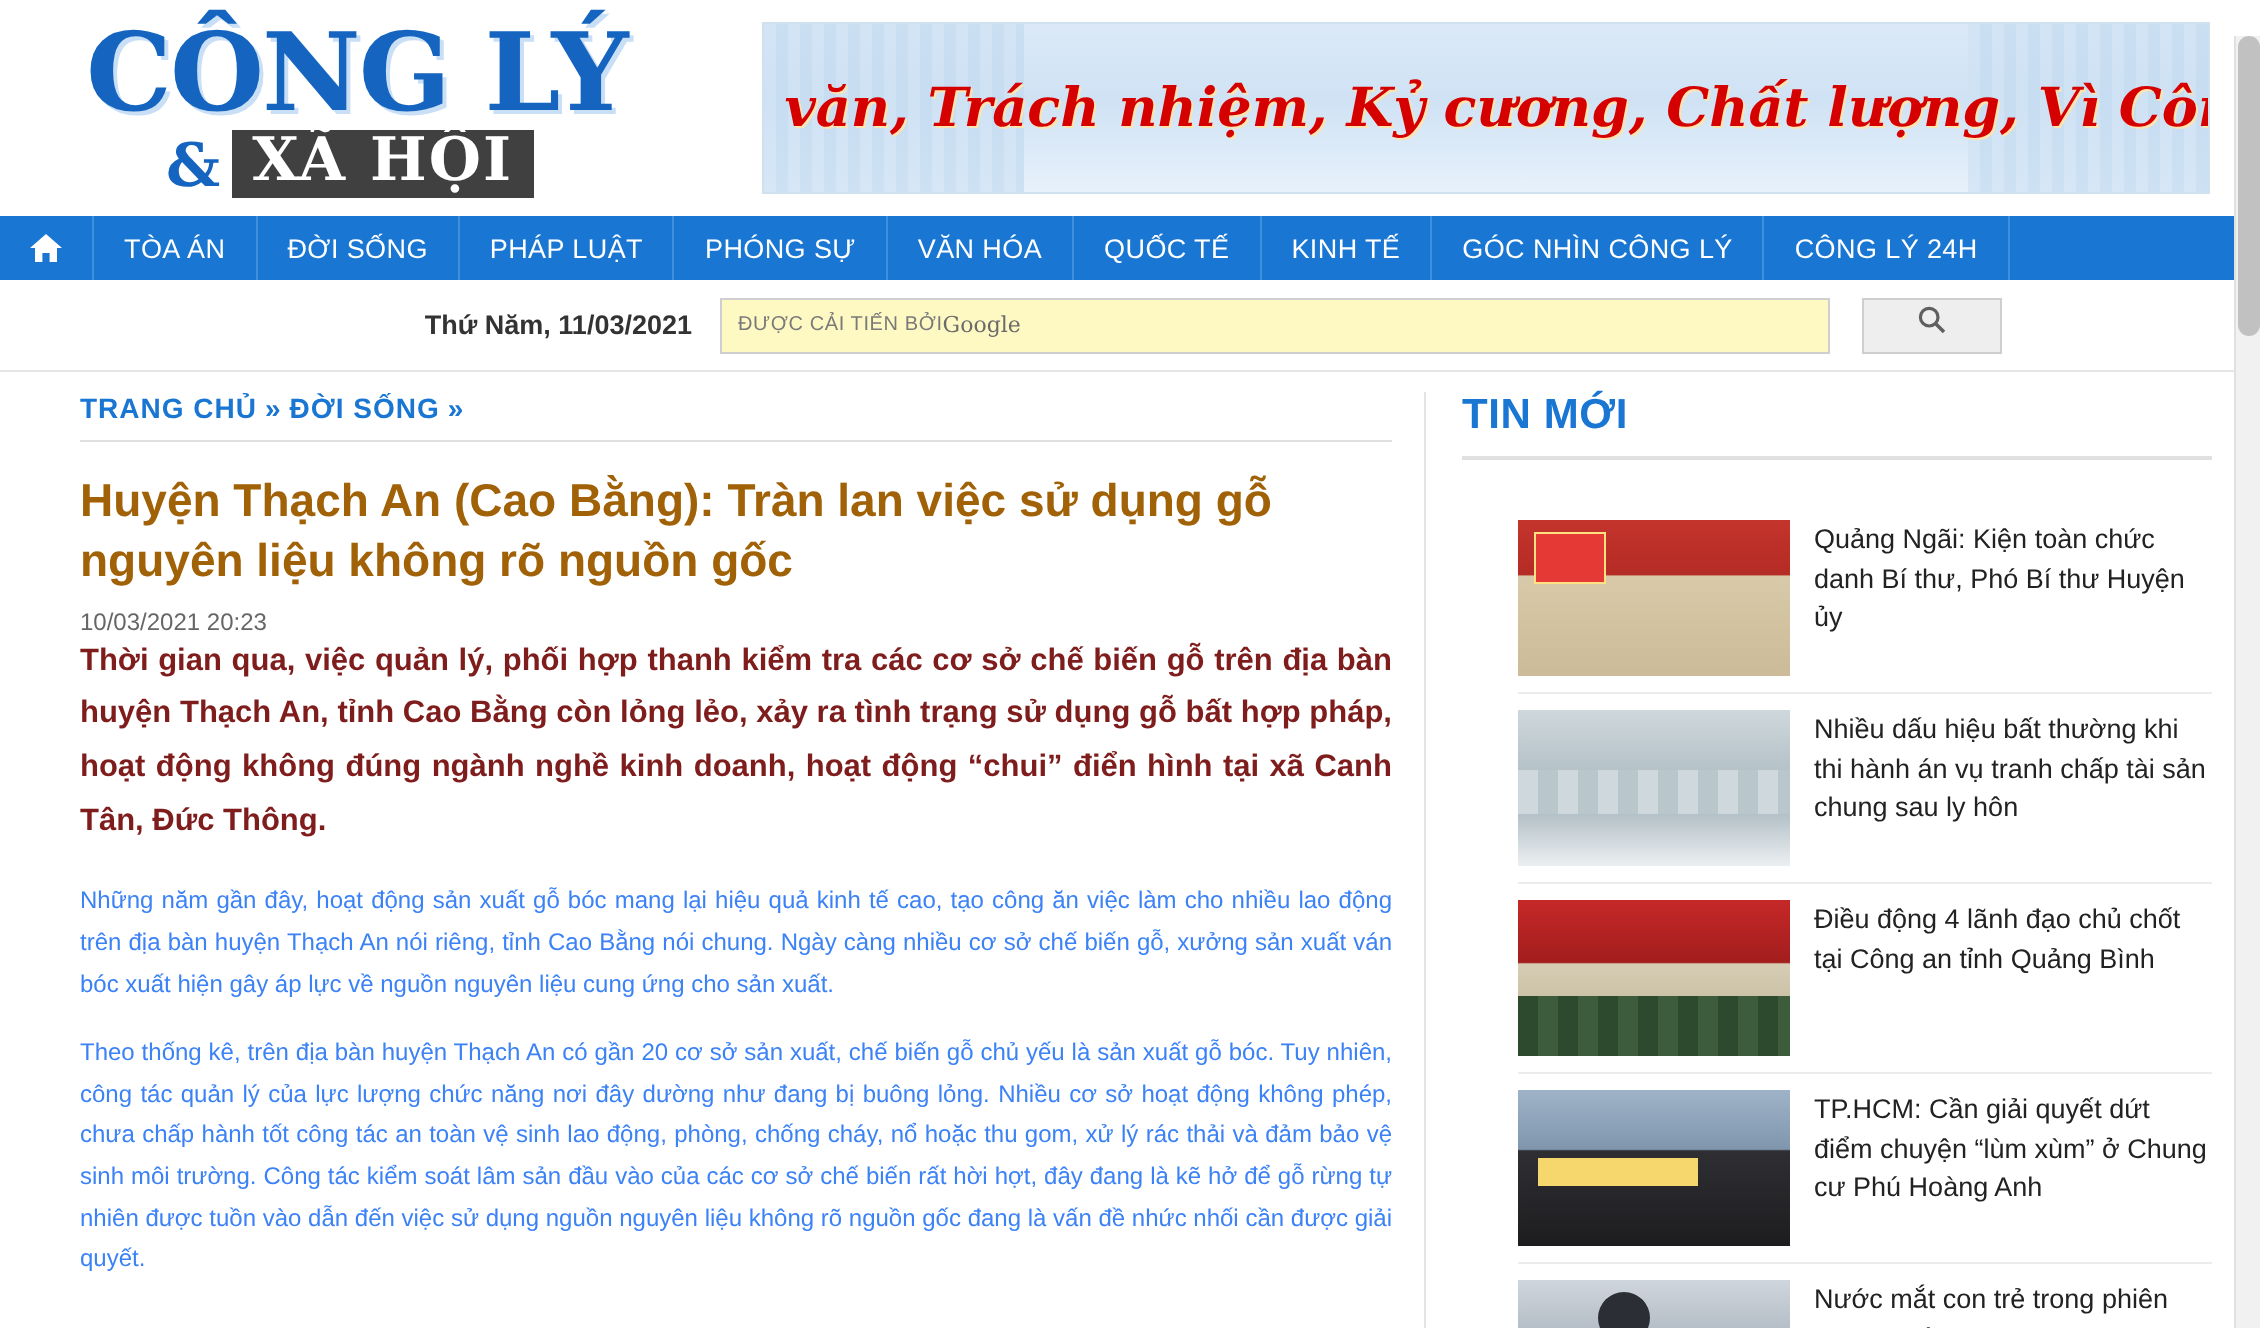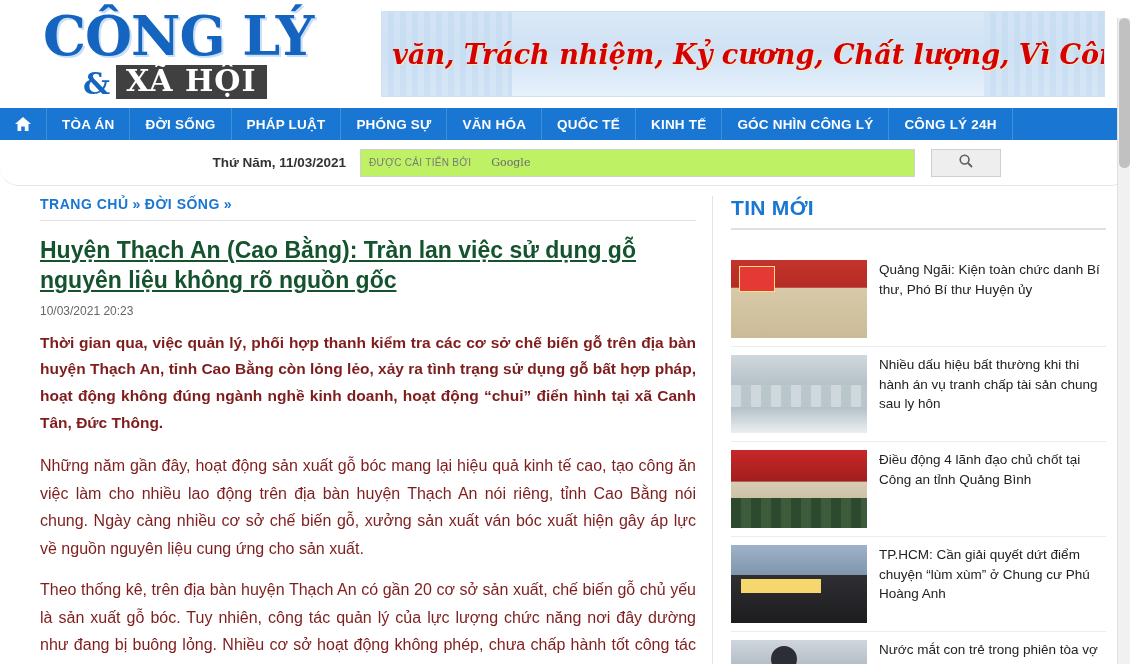--- a/index.html
+++ b/index.html
@@ -110,59 +110,58 @@
   }
 
   
   .nav {
     height: 32px;
     background: #1976d2;
     display: flex;
     align-items: stretch;
     color: #fff;
     font-size: 13.5px;
-    font-weight: bold;
+    font-weight: normal;
   }
   .nav .item {
     display: flex;
     align-items: center;
     padding: 0 15px;
     border-right: 1px solid #3f8fdc;
     white-space: nowrap;
     letter-spacing: .2px;
   }
   .nav .home { padding: 0 14px; border-right: 1px solid #3f8fdc; }
   .nav .home svg { display:block; }
 
   
   .searchrow {
     height: 46px;
     display: flex;
     align-items: center;
     border-bottom: 1px solid #e6e6e6;
     padding-left: 0;
-    border-radius: 19px;
   }
   .date {
     width: 360px;
     text-align: right;
     padding-right: 14px;
     font-size: 13.5px;
     font-weight: bold;
     color: #333;
   }
   .searchbox {
     width: 555px;
     height: 28px;
     border: 1px solid #cfcfcf;
-    background: #bef264;
+    background: #fef9c3;
     display: flex;
     align-items: center;
     padding-left: 8px;
-    gap: 20px;
+    gap: 0;
   }
   .sb-lbl { font-size: 10px; color: #7a7a7a; letter-spacing:.3px; }
   .sb-google {
     font-family: "DejaVu Serif", serif;
     font-size: 11px;
     color: #6b6b6b;
   }
   .searchbtn {
     width: 70px; height: 28px;
     margin-left: 16px;
@@ -192,58 +191,58 @@
     color: #1976d2;
     letter-spacing: .5px;
     padding-bottom: 8px;
     border-bottom: 1px solid #e0e0e0;
   }
   .crumb .sep { color: #1976d2; margin: 0 4px; }
 
   h1.headline {
     font-size: 23px;
     line-height: 1.32;
-    color: #14532d;
+    color: #a16207;
     margin: 14px 0 8px 0;
     font-weight: bold;
-    text-decoration: underline;
-  }
-  .stamp { font-size: 12px; color: #666; margin-bottom: 12px; }
+  }
+  .stamp { font-size: 12px; color: #666; }
 
   p.lede {
     font-size: 15.5px;
     line-height: 1.72;
     color: #7f1d1d;
     font-weight: bold;
     margin: 0 0 16px 0;
     text-align: justify;
   }
   p.body {
-    font-size: 16px;
+    font-size: 12px;
     line-height: 1.72;
-    color: #7f1d1d;
+    color: #3b82f6;
     margin: 0 0 14px 0;
     text-align: justify;
   }
 
   
   .rt-title {
     font-size: 21px;
     font-weight: bold;
     color: #1976d2;
     letter-spacing: .3px;
     padding-bottom: 8px;
     border-bottom: 2px solid #e0e0e0;
     margin-bottom: 22px;
   }
   .rt-item {
     display: flex;
     gap: 12px;
     padding: 8px 0;
     border-bottom: 1px solid #ececec;
+    margin-left: 28px;
   }
   .rt-thumb {
     width: 136px; height: 78px;
     flex: 0 0 136px;
     position: relative;
     overflow: hidden;
     background: #8c8c8c;
   }
   .rt-text {
     font-size: 13.5px;

